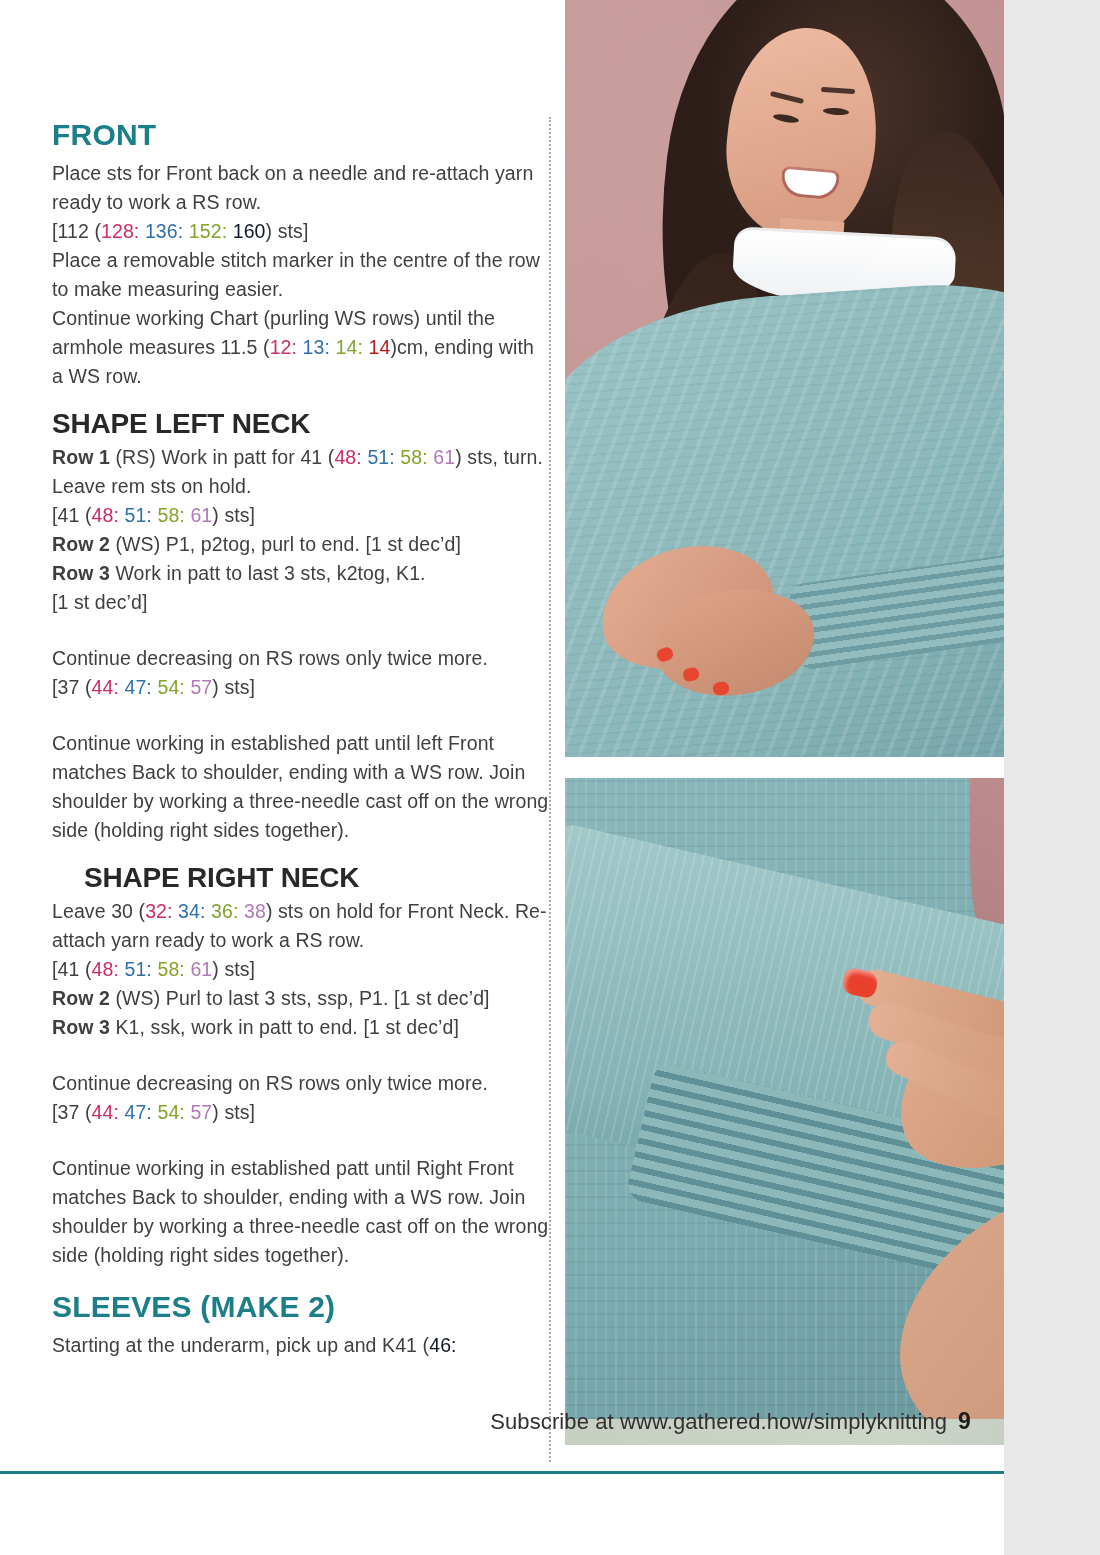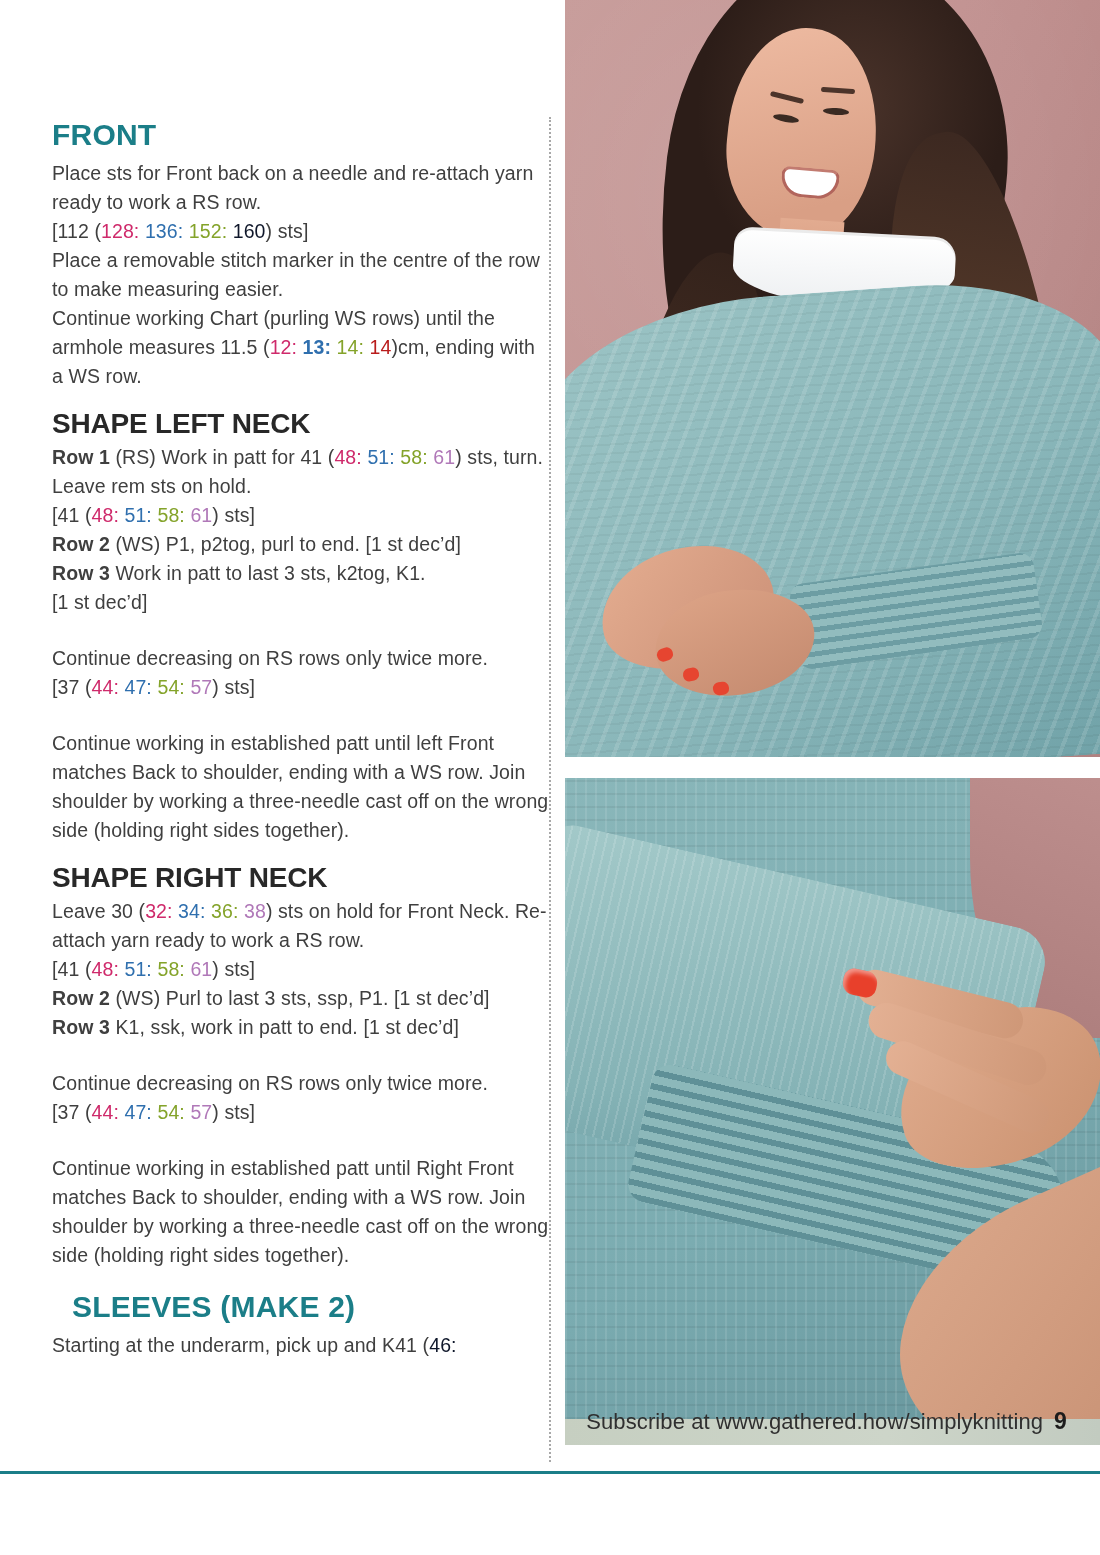--- a/index.html
+++ b/index.html
@@ -1,18 +1,18 @@
 <!DOCTYPE html>
 <html><head>
 <meta charset="utf-8">
 <style>
   html,body{margin:0;padding:0;background:#e8e8e8;}
   .page{
     position:relative;
-    width:1100px;height:1555px;
+    width:1004px;height:1555px;
     background:#ffffff;
     overflow:hidden;
     font-family:"Liberation Sans","DejaVu Sans",sans-serif;
   }
   
   .text-col{
     position:absolute;left:52px;top:118px;width:497px;
     color:#3f3f3f;
     font-size:19.5px;line-height:29px;
     letter-spacing:.1px;
@@ -136,43 +136,43 @@
 </head>
 <body>
 
 <div class="page">
 
   <div class="text-col">
       <p class="h1" style="color: rgb(27, 126, 136);"><span>FRONT</span></p>
       <p class="para"><span>Place sts for Front back on a needle and re-attach yarn ready to work a RS row.</span></p>
       <p class="para"><span>[112 (</span><span style="color: rgb(207, 42, 107);">128:</span><span> </span><span style="color: rgb(47, 111, 174);">136:</span><span> </span><span style="color: rgb(132, 163, 42); text-align: center;">152:</span><span> </span><span style="color: #0f172a;">160</span><span>) sts]</span></p>
       <p class="para"><span>Place a removable stitch marker in the centre of the row to make measuring easier.</span></p>
-      <p class="para"><span>Continue working Chart (purling WS rows) until the armhole measures 11.5 (</span><span style="color: rgb(207, 42, 107);">12:</span><span> </span><span style="color: rgb(47, 111, 174); font-weight: bold;">13:</span><span> </span><span style="color: rgb(132, 163, 42);">14:</span><span> </span><span style="color: #b91c1c;">14</span><span>)cm, ending with a WS row.</span></p>
+      <p class="para"><span>Continue working Chart (purling WS rows) until the armhole measures 11.5 (</span><span style="color: rgb(207, 42, 107);">12:</span><span> </span><span style="color: rgb(47, 111, 174);">13:</span><span> </span><span style="color: rgb(132, 163, 42);">14:</span><span> </span><span style="color: #b91c1c;">14</span><span>)cm, ending with a WS row.</span></p>
       <p class="h2" style="color: rgb(40, 40, 40);"><span>SHAPE LEFT NECK</span></p>
       <p class="para"><span class="b">Row 1 </span><span>(RS) Work in patt for 41 (</span><span style="color: rgb(207, 42, 107);">48:</span><span> </span><span style="color: rgb(47, 111, 174);">51:</span><span> </span><span style="color: rgb(132, 163, 42);">58:</span><span> </span><span style="color: rgb(176, 120, 184);">61</span><span>) sts, turn. Leave rem sts on hold.</span></p>
       <p class="para"><span>[41 (</span><span style="color: rgb(207, 42, 107);">48:</span><span> </span><span style="color: rgb(47, 111, 174);">51:</span><span> </span><span style="color: rgb(132, 163, 42);">58:</span><span> </span><span style="color: rgb(176, 120, 184);">61</span><span>) sts]</span></p>
       <p class="para"><span class="b">Row 2 </span><span>(WS) P1, p2tog, purl to end. [1 st dec’d]</span></p>
       <p class="para"><span class="b">Row 3 </span><span>Work in patt to last 3 sts, k2tog, K1.</span></p>
       <p class="para"><span>[1 st dec’d]</span></p>
       <div class="spacer"></div>
       <p class="para"><span>Continue decreasing on RS rows only twice more.</span></p>
       <p class="para"><span>[37 (</span><span style="color: rgb(207, 42, 107);">44:</span><span> </span><span style="color: rgb(47, 111, 174);">47:</span><span> </span><span style="color: rgb(132, 163, 42);">54:</span><span> </span><span style="color: rgb(176, 120, 184);">57</span><span>) sts]</span></p>
       <div class="spacer"></div>
       <p class="para"><span>Continue working in established patt until left Front matches Back to shoulder, ending with a WS row. Join shoulder by working a three-needle cast off on the wrong side (holding right sides together).</span></p>
-      <p class="h2" style="color: rgb(40, 40, 40);"><span>SHAPE RIGHT NECK</span></p>
+      <p class="h2" style="color: rgb(40, 40, 40); margin-left: 32px;"><span>SHAPE RIGHT NECK</span></p>
       <p class="para"><span>Leave 30 (</span><span style="color: rgb(207, 42, 107);">32:</span><span> </span><span style="color: rgb(47, 111, 174);">34:</span><span> </span><span style="color: rgb(132, 163, 42);">36:</span><span> </span><span style="color: rgb(176, 120, 184);">38</span><span>) sts on hold for Front Neck. Re-attach yarn ready to work a RS row.</span></p>
       <p class="para"><span>[41 (</span><span style="color: rgb(207, 42, 107);">48:</span><span> </span><span style="color: rgb(47, 111, 174);">51:</span><span> </span><span style="color: rgb(132, 163, 42);">58:</span><span> </span><span style="color: rgb(176, 120, 184);">61</span><span>) sts]</span></p>
       <p class="para"><span class="b">Row 2 </span><span>(WS) Purl to last 3 sts, ssp, P1. [1 st dec’d]</span></p>
       <p class="para"><span class="b">Row 3 </span><span>K1, ssk, work in patt to end. [1 st dec’d]</span></p>
       <div class="spacer"></div>
       <p class="para"><span>Continue decreasing on RS rows only twice more.</span></p>
       <p class="para"><span>[37 (</span><span style="color: rgb(207, 42, 107);">44:</span><span> </span><span style="color: rgb(47, 111, 174);">47:</span><span> </span><span style="color: rgb(132, 163, 42);">54:</span><span> </span><span style="color: rgb(176, 120, 184);">57</span><span>) sts]</span></p>
       <div class="spacer"></div>
       <p class="para"><span>Continue working in established patt until Right Front matches Back to shoulder, ending with a WS row. Join shoulder by working a three-needle cast off on the wrong side (holding right sides together).</span></p>
-      <p class="h1" style="color: rgb(27, 126, 136); margin-left: 20px;"><span>SLEEVES (MAKE 2)</span></p>
+      <p class="h1" style="color: rgb(27, 126, 136);"><span>SLEEVES (MAKE 2)</span></p>
       <p class="para"><span>Starting at the underarm, pick up and K41 (</span><span style="color: #0f172a;">46:</span></p>
     </div>
 
   <div class="divider-dotted"></div>
 
   <div class="photo photo-top">
     <div class="shape hair-main"></div>
     <div class="shape hair-right"></div>
     <div class="shape hair-left"></div>
     <div class="shape face"></div>

